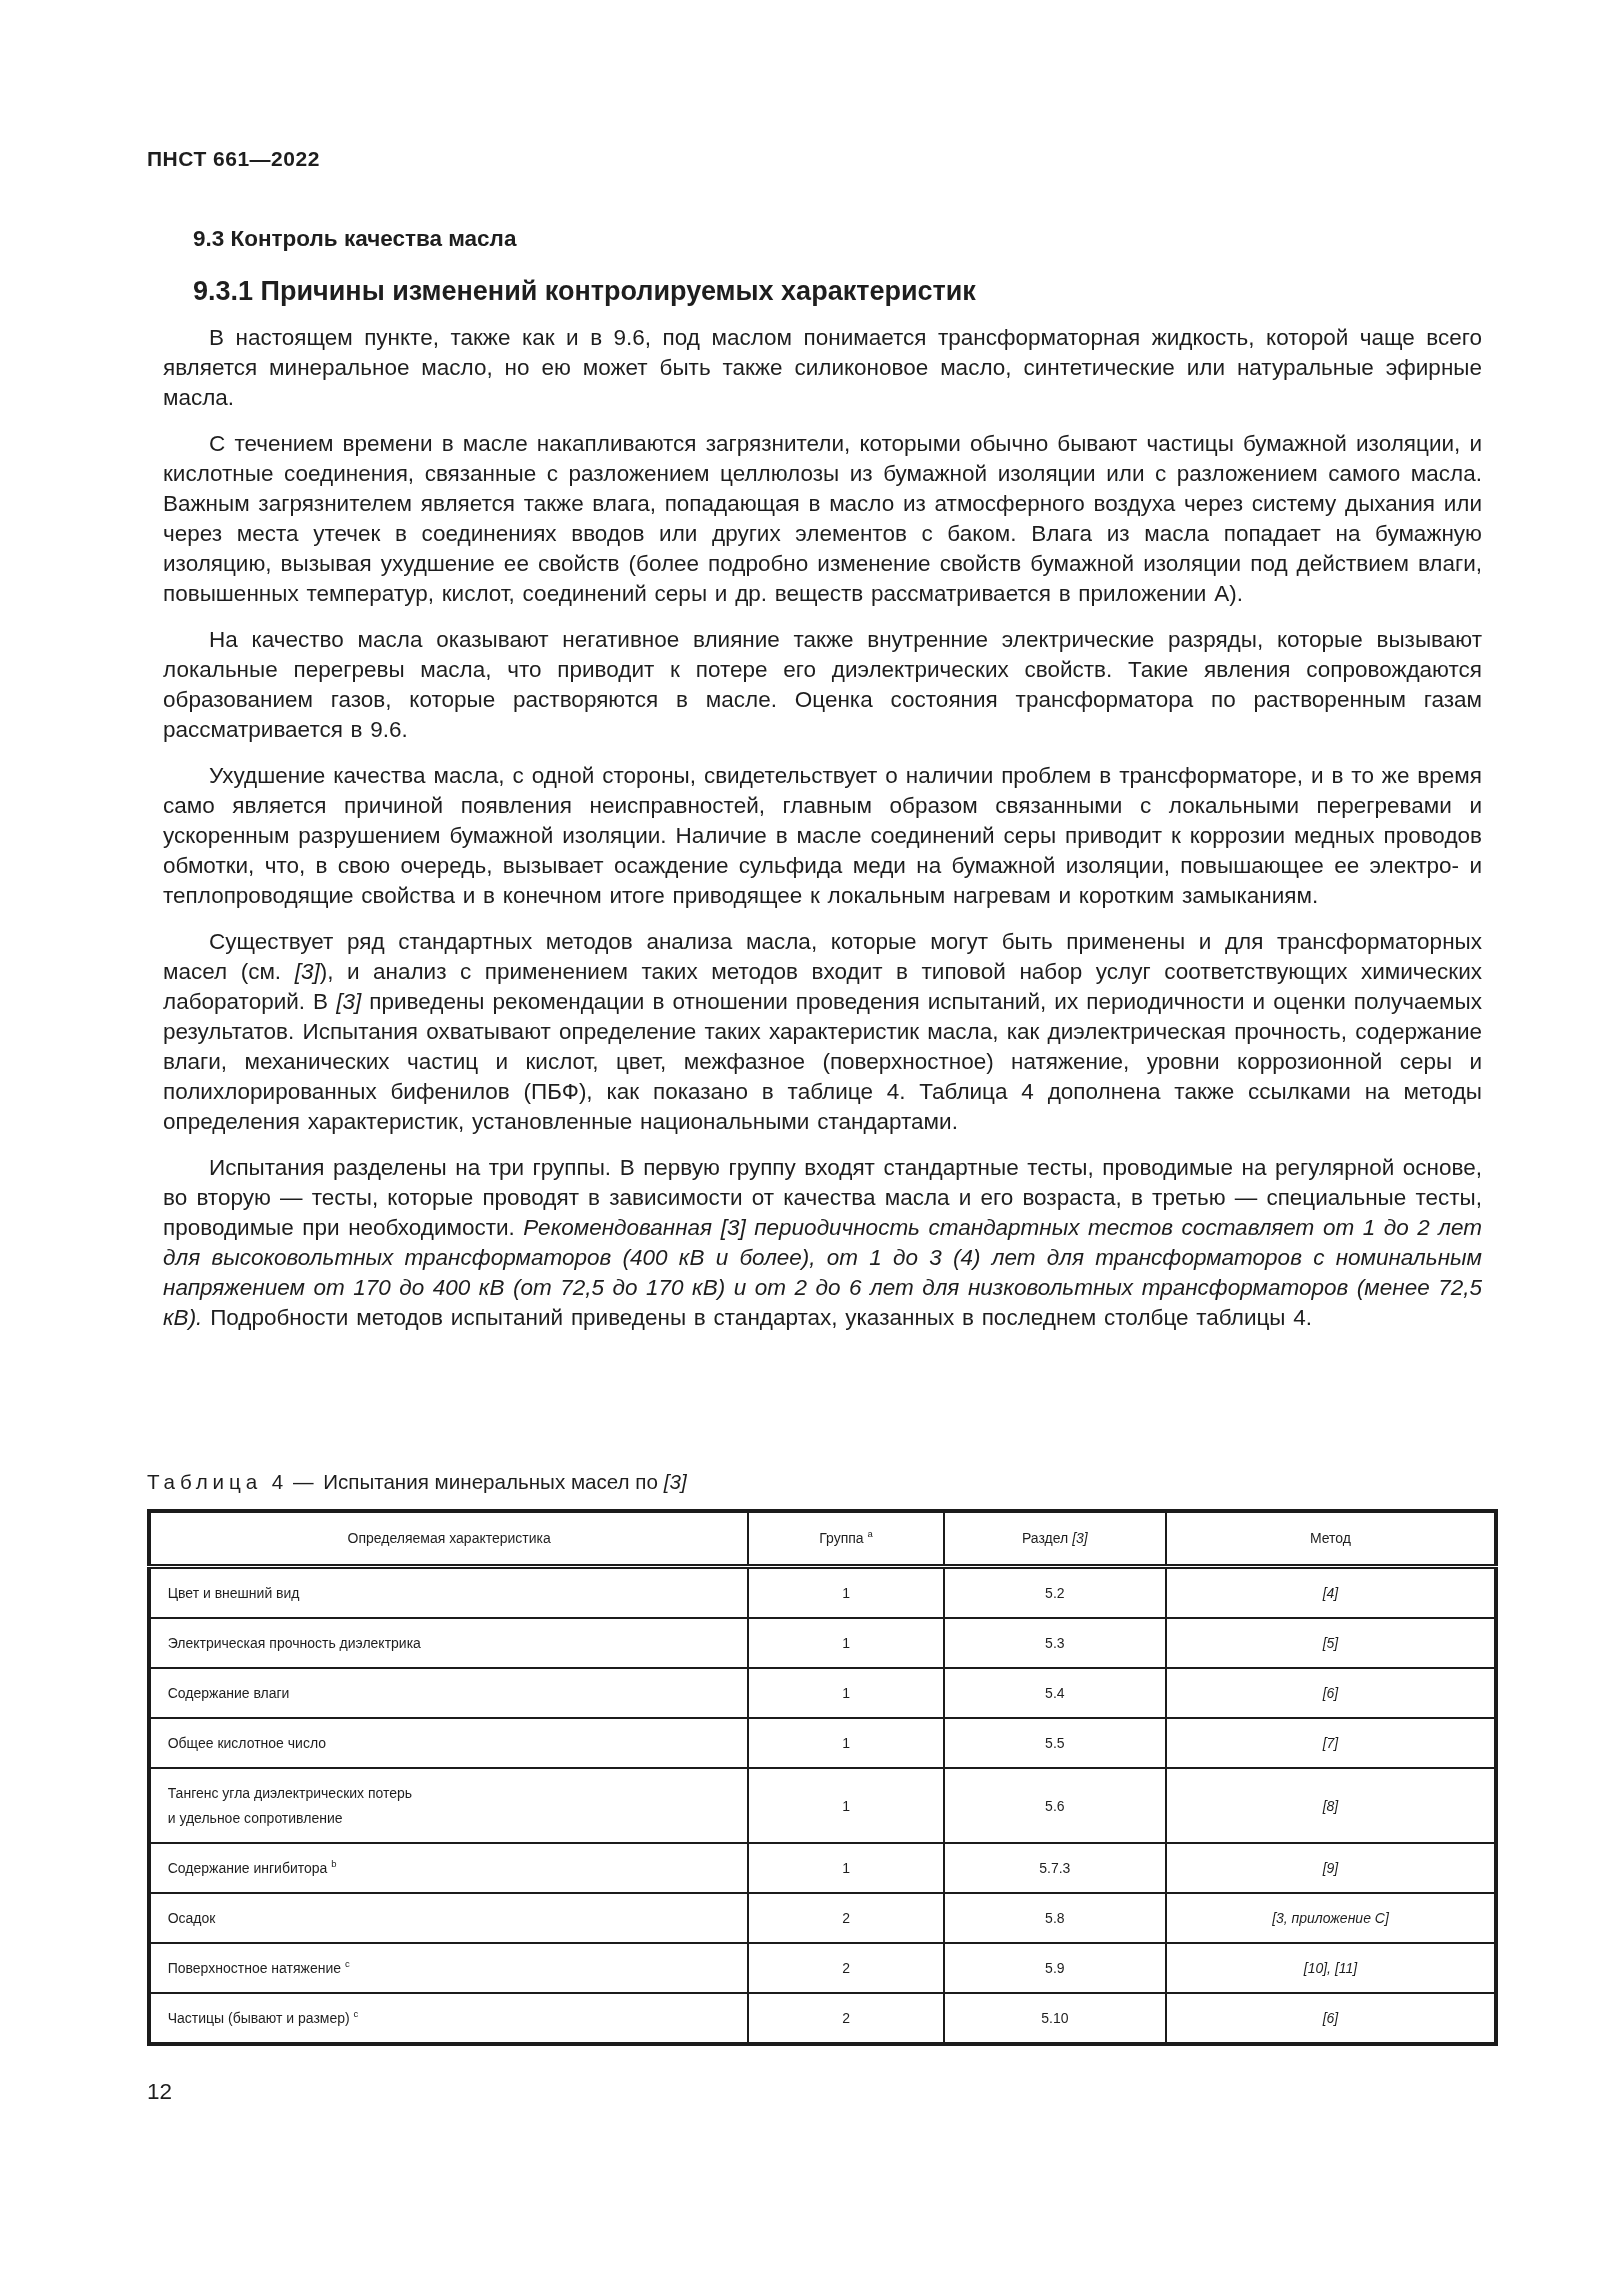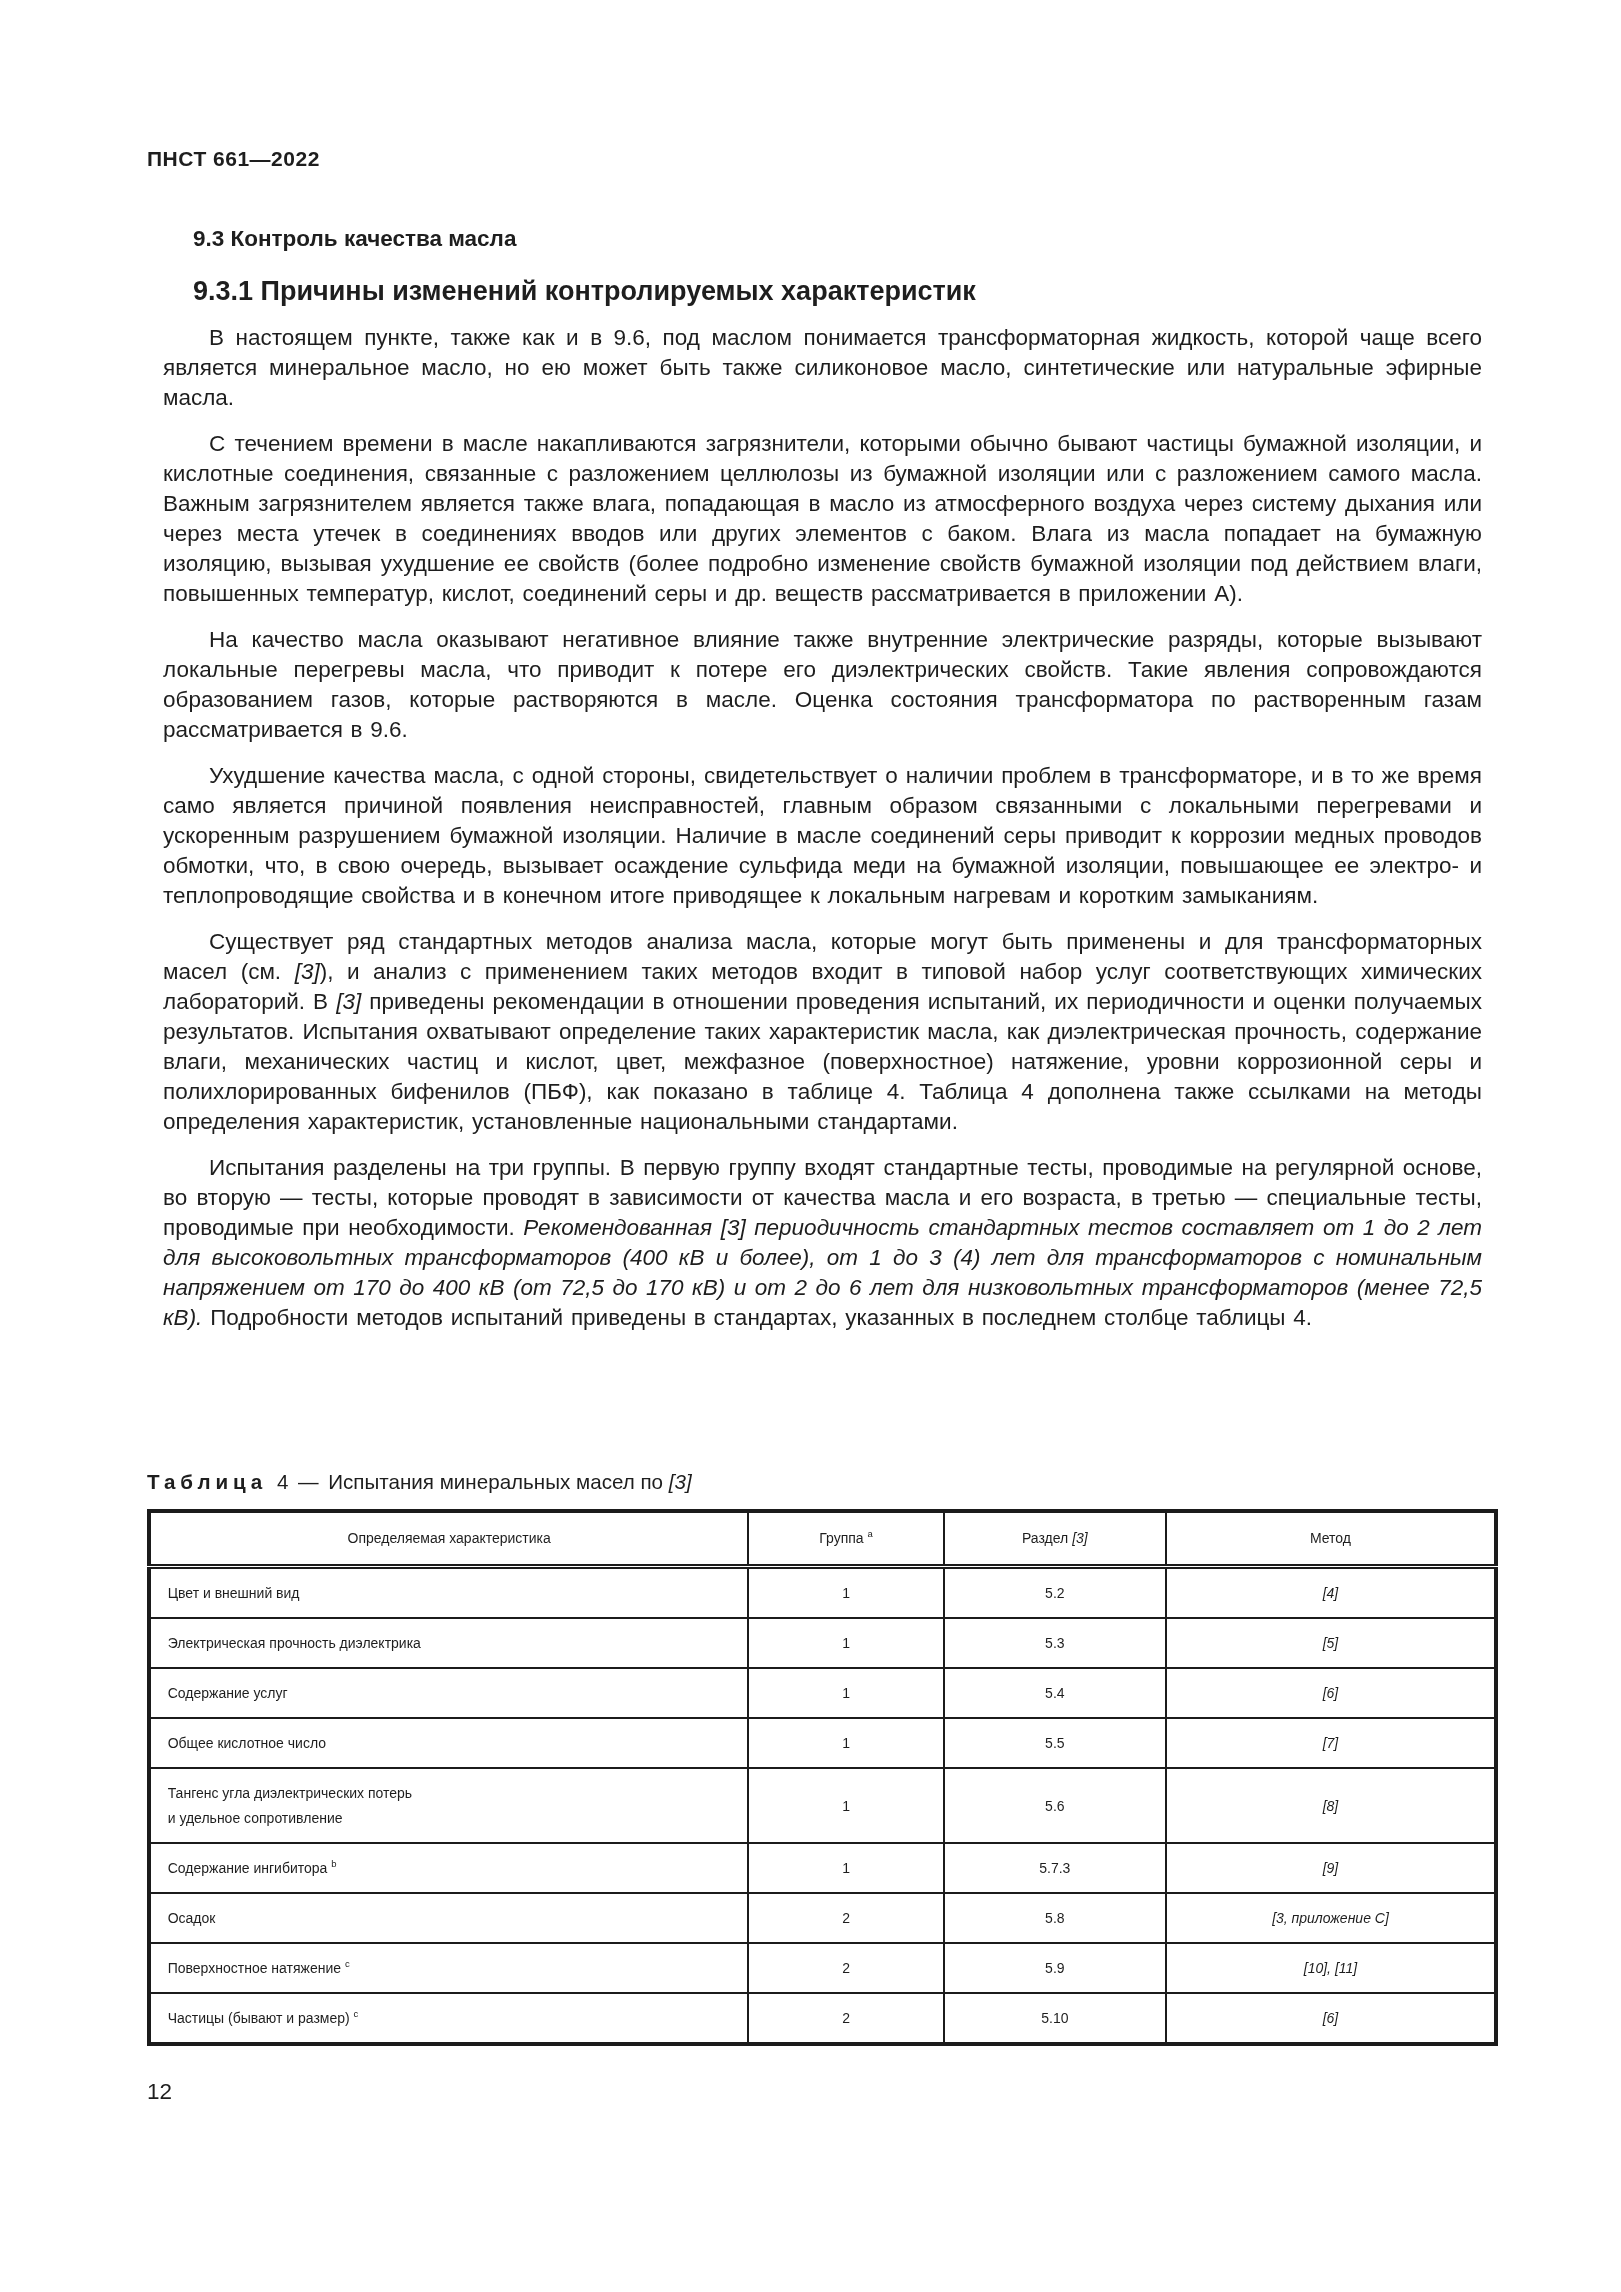--- a/index.html
+++ b/index.html
@@ -49,21 +49,21 @@
   .table-block {
     position: absolute;
     top: 1470px;
     left: 147px;
     width: 1351px;
   }
   .caption {
     margin: 0 0 14.7px 0;
     font-size: 20.6px;
   }
-  .cap-label { letter-spacing: 4.9px; font-weight: bold; }
+  .cap-label { letter-spacing: 4.9px; }
   .cap-num { margin-left: 9.8px; }
   .cap-dash { margin: 0 3.9px; }
   table.gost {
     width: 100%;
     border-collapse: collapse;
     border: 4.9px solid #1b1b1b;
     table-layout: fixed;
   }
   table.gost th, table.gost td {
     border: 2.9px solid #1b1b1b;
@@ -150,21 +150,21 @@
             <td class="cell-center">5.2</td>
             <td class="cell-method">[4]</td>
           </tr>
           <tr>
             <td class="cell-characteristic"><span>Электрическая прочность диэлектрика</span></td>
             <td class="cell-center">1</td>
             <td class="cell-center">5.3</td>
             <td class="cell-method">[5]</td>
           </tr>
           <tr>
-            <td class="cell-characteristic"><span>Содержание услуг</span></td>
+            <td class="cell-characteristic"><span>Содержание влаги</span></td>
             <td class="cell-center">1</td>
             <td class="cell-center">5.4</td>
             <td class="cell-method">[6]</td>
           </tr>
           <tr>
             <td class="cell-characteristic"><span>Общее кислотное число</span></td>
             <td class="cell-center">1</td>
             <td class="cell-center">5.5</td>
             <td class="cell-method">[7]</td>
           </tr>

